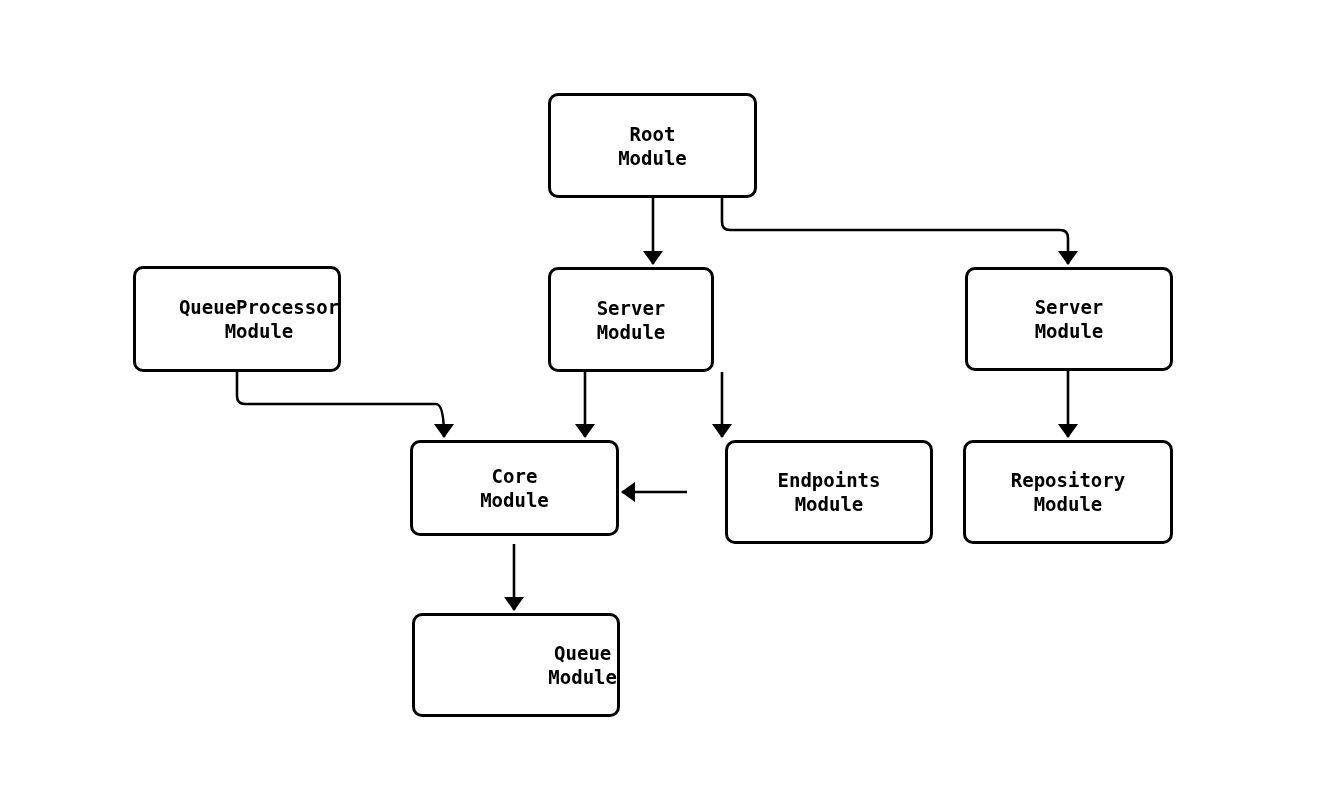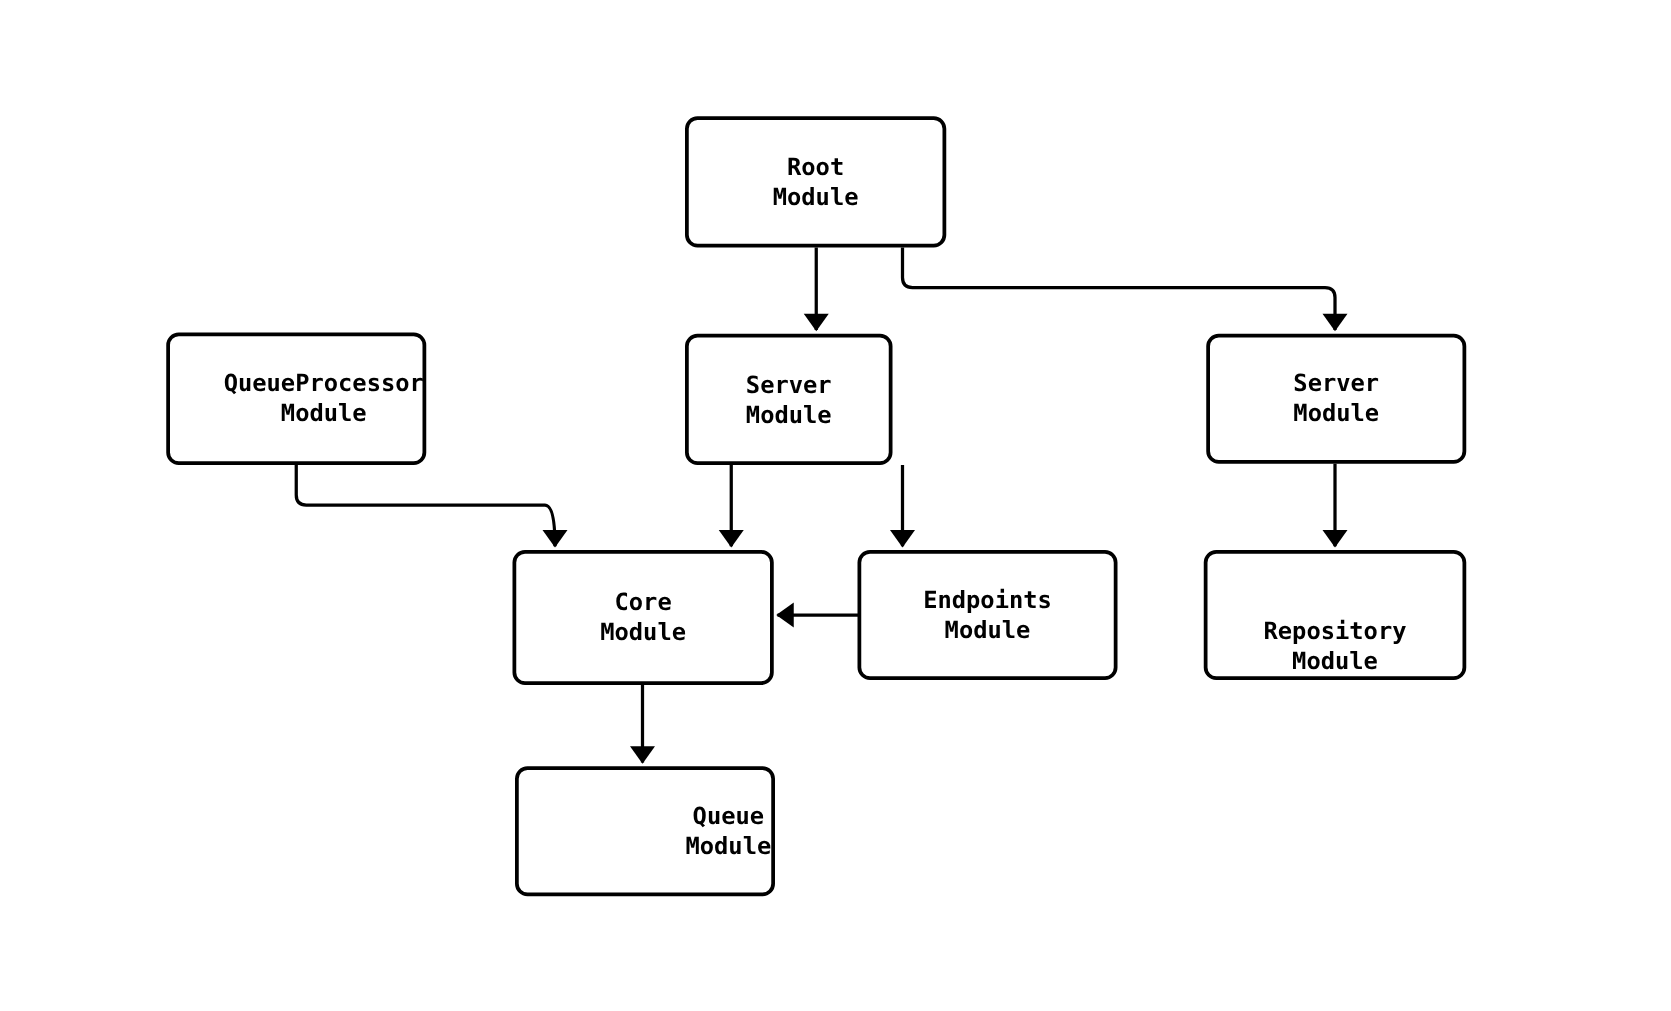--- a/index.html
+++ b/index.html
@@ -43,23 +43,23 @@
     font-weight: bold;
     font-size: 19px;
     line-height: 24px;
     color: #000000;
   }
   
   .n-root          { left: 548px; top:  93px; width: 209px; height: 105px; }
   .n-queueproc     { left: 133px; top: 266px; width: 208px; height: 106px; padding-left: 44px; }
   .n-server        { left: 548px; top: 267px; width: 166px; height: 105px; }
   .n-global        { left: 965px; top: 267px; width: 208px; height: 104px; }
-  .n-core          { left: 410px; top: 440px; width: 209px; height: 108px; }
-  .n-endpoints     { left: 686px; top: 440px; width: 208px; height: 104px; }
-  .n-repository    { left: 963px; top: 440px; width: 210px; height: 104px; align-items: flex-end; }
+  .n-core          { left: 410px; top: 440px; width: 209px; height: 96px; }
+  .n-endpoints     { left: 725px; top: 440px; width: 208px; height: 104px; }
+  .n-repository    { left: 963px; top: 440px; width: 210px; height: 104px; }
   .n-queue         { left: 412px; top: 613px; width: 208px; height: 104px; justify-content: flex-end; }
 </style>
 </head>
 <body>
 
 <div class="canvas">
 
   <svg class="edges" width="1337" height="809" viewBox="0 0 1337 809">
     <defs>
       <marker id="arrow" markerUnits="userSpaceOnUse" markerWidth="16" markerHeight="26" viewBox="0 0 16 26" refX="14" refY="13" orient="auto">

